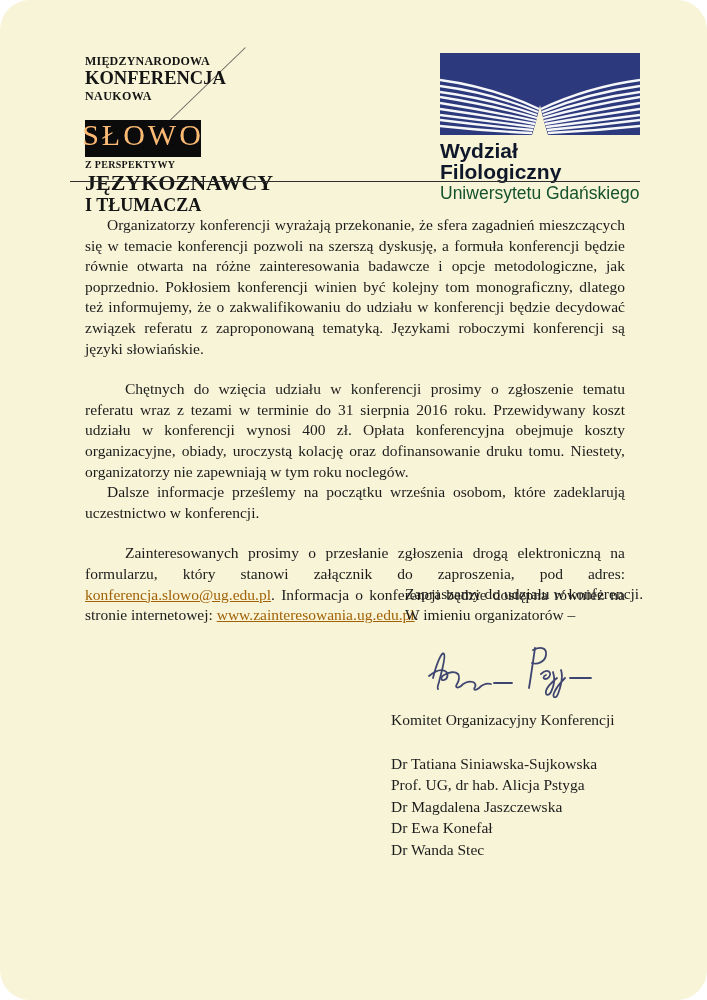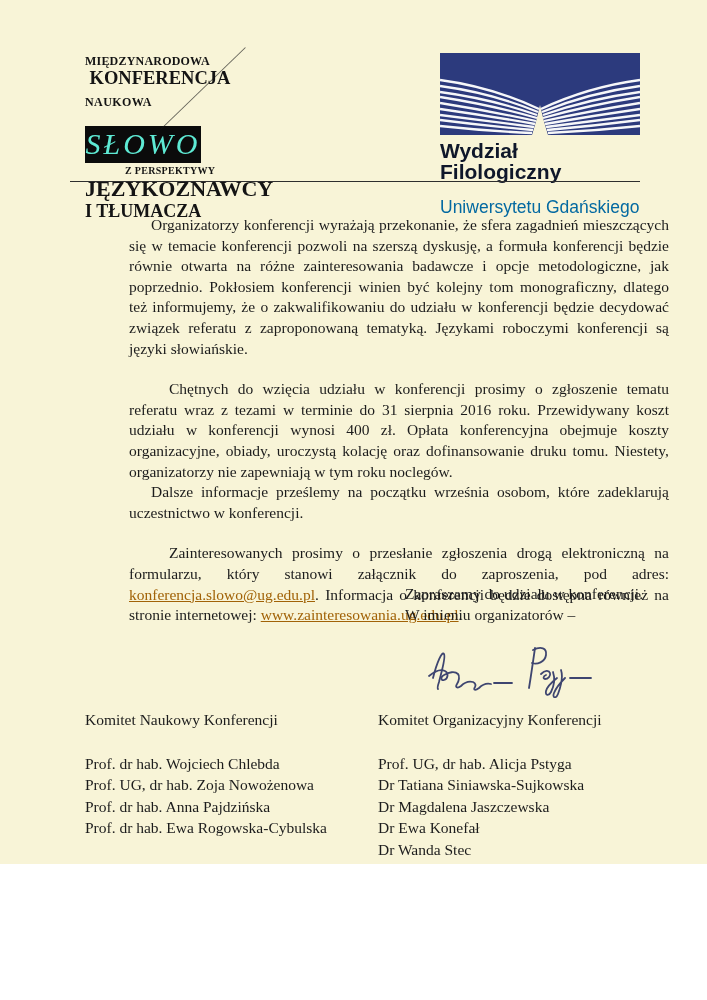--- a/index.html
+++ b/index.html
@@ -1,86 +1,86 @@
 <!DOCTYPE html>
 <html><head>
 <meta charset="utf-8">
 <style>
   html,body{margin:0;padding:0;}
   .page{
     position:relative;
-    width:707px;height:864px;
+    width:707px;height:1000px;
     background:#f8f4d7;
     font-family:"Liberation Serif","DejaVu Serif",serif;
     color:#1c1c1c;
     overflow:hidden;
+    border-radius:30px;
   }
 
   
   .logo-left{
     position:absolute;left:85px;top:55px;width:150px;
     font-weight:bold;color:#141414;line-height:1;
   }
   .ll-line1{font-size:12px;letter-spacing:.2px;margin-bottom:2px;}
-  .ll-line2{font-size:18.5px;margin-bottom:8px;text-align:center;}
+  .ll-line2{font-size:18.5px;margin-bottom:2px;}
   .ll-line3{font-size:12px;letter-spacing:.4px;margin-bottom:18px;}
   .ll-box{
-    width:116px;height:37px;background:#0b0b0b;color:#5eead4;
-    display:flex;align-items:center;justify-content:center;
+    width:116px;height:37px;background:#0b0b0b;color:#fdba74;
+    display:flex;justify-content:center;
     font-size:30px;letter-spacing:3px;font-weight:normal;
     margin-bottom:3px;
-    font-style:italic;
   }
-  .ll-line4{font-size:10px;letter-spacing:.3px;margin-bottom:2px;margin-left:40px;}
+  .ll-line4{font-size:10px;letter-spacing:.3px;margin-bottom:2px;}
   .ll-line5{font-size:22px;margin-bottom:2px;}
   .ll-line6{font-size:18px;}
   .scratch{
     position:absolute;left:144px;top:88px;width:118px;height:1px;
     background:rgba(20,20,20,.65);transform:rotate(-44deg);
   }
   .logo-right{position:absolute;left:440px;top:53px;width:200px;}
   .lr-mark{display:block;width:200px;height:82px;}
   .lr-title{
     font-family:"Liberation Sans","DejaVu Sans",sans-serif;
     font-weight:bold;font-size:21px;color:#0f172a;line-height:1;margin-top:5px;
   }
   .lr-subtitle{
     font-family:"Liberation Sans","DejaVu Sans",sans-serif;
-    font-size:17.5px;color:#0369a1;line-height:1;margin-top:17px;
+    font-size:17.5px;color:#14532d;line-height:1;margin-top:3px;
   }
   .header-rule{
     position:absolute;left:70px;top:181px;width:570px;height:1px;
     background:#2e2e2e;
   }
 
   
   .bodytext{
     position:absolute;left:85px;top:215px;width:540px;
-    font-size:15.5px;line-height:20.6px;text-align:justify;margin-left:44px;
+    font-size:15.5px;line-height:20.6px;text-align:justify;
   }
   .para{margin:0;}
   .indent-sm{text-indent:22px;}
   .indent-lg{text-indent:40px;}
   .gap{height:20px;}
   a.doc-link{color:#a16207;text-decoration:underline;cursor:pointer;}
 
   
   .closing{
     position:absolute;left:405px;top:584px;width:240px;
     font-size:15.5px;line-height:20.6px;
   }
   .signature{position:absolute;left:415px;top:638px;width:190px;height:60px;}
 
   
   .committee{
     position:absolute;top:709px;width:290px;
     font-size:15.5px;line-height:21.5px;
   }
   .committee.left{left:85px;}
-  .committee.right{left:378px;}
+  .committee.right{left:391px;}
   .committee-title{margin-bottom:22px;}
 </style>
 </head>
 <body>
 
 <div class="page">
 
   <div class="logo-left">
     <div class="ll-line1">MIĘDZYNARODOWA</div>
     <div class="ll-line2">KONFERENCJA</div>
@@ -146,30 +146,23 @@
       <path d="M79,45 L97,45"></path>
       <path d="M118,12 C126,8 132,10 131,17 C130,24 122,27 117,25"></path>
       <path d="M120,10 C118,24 116,38 114,50"></path>
       <path d="M126,36 C130,32 134,32 135,35 C136,38 133,41 130,41 C128,41 128,38 131,37"></path>
       <path d="M138,34 C140,40 139,48 136,54 C134,58 130,58 131,53 C132,49 137,44 142,40"></path>
       <path d="M146,32 C148,38 146,48 143,56 C141,61 137,60 139,55 C141,50 146,44 150,40"></path>
       <path d="M155,40 L176,40"></path>
     </g>
   </svg>
 
-  <div class="committee left">
-    <div class="committee-title">Komitet Naukowy Konferencji</div>
-    <div>Prof. dr hab. Wojciech Chlebda</div>
-    <div>Prof. UG, dr hab. Zoja Nowożenowa</div>
-    <div>Prof. dr hab. Anna Pajdzińska</div>
-    <div>Prof. dr hab. Ewa Rogowska-Cybulska</div>
-  </div>
 
   <div class="committee right">
     <div class="committee-title">Komitet Organizacyjny Konferencji</div>
+    <div>Dr Tatiana Siniawska-Sujkowska</div>
     <div>Prof. UG, dr hab. Alicja Pstyga</div>
-    <div>Dr Tatiana Siniawska-Sujkowska</div>
     <div>Dr Magdalena Jaszczewska</div>
     <div>Dr Ewa Konefał</div>
     <div>Dr Wanda Stec</div>
   </div>
 
 </div>
 
 </body></html>

